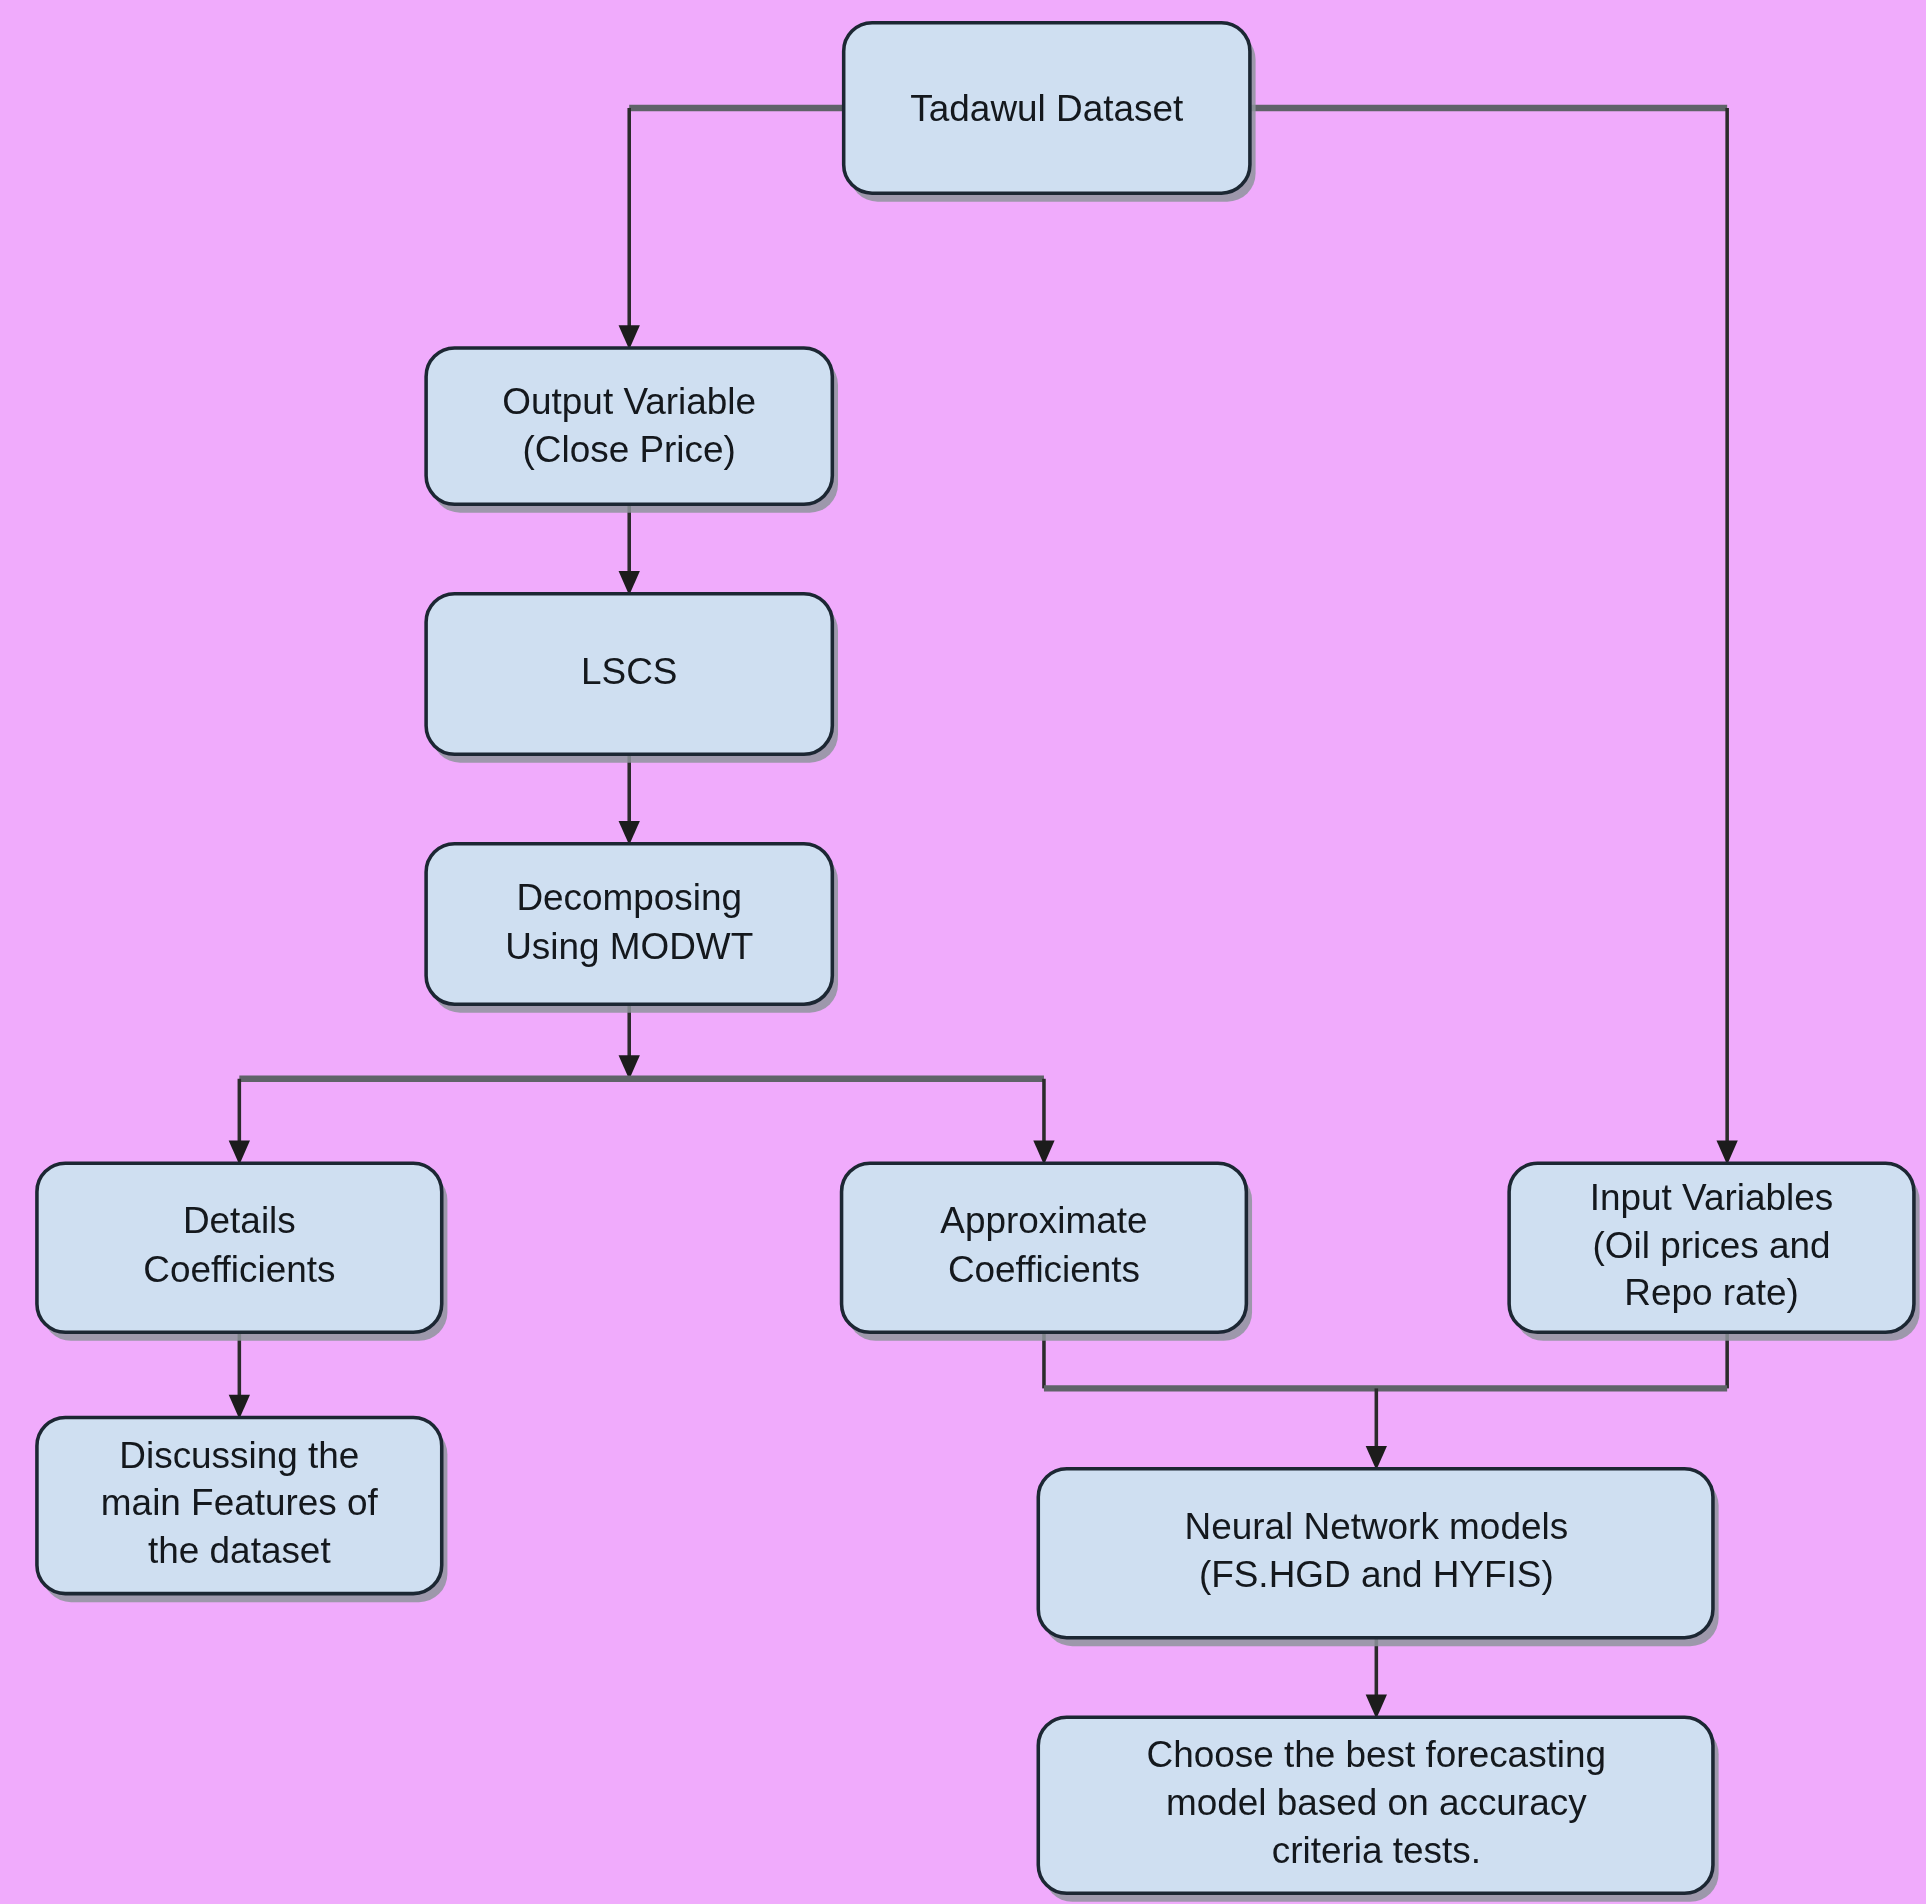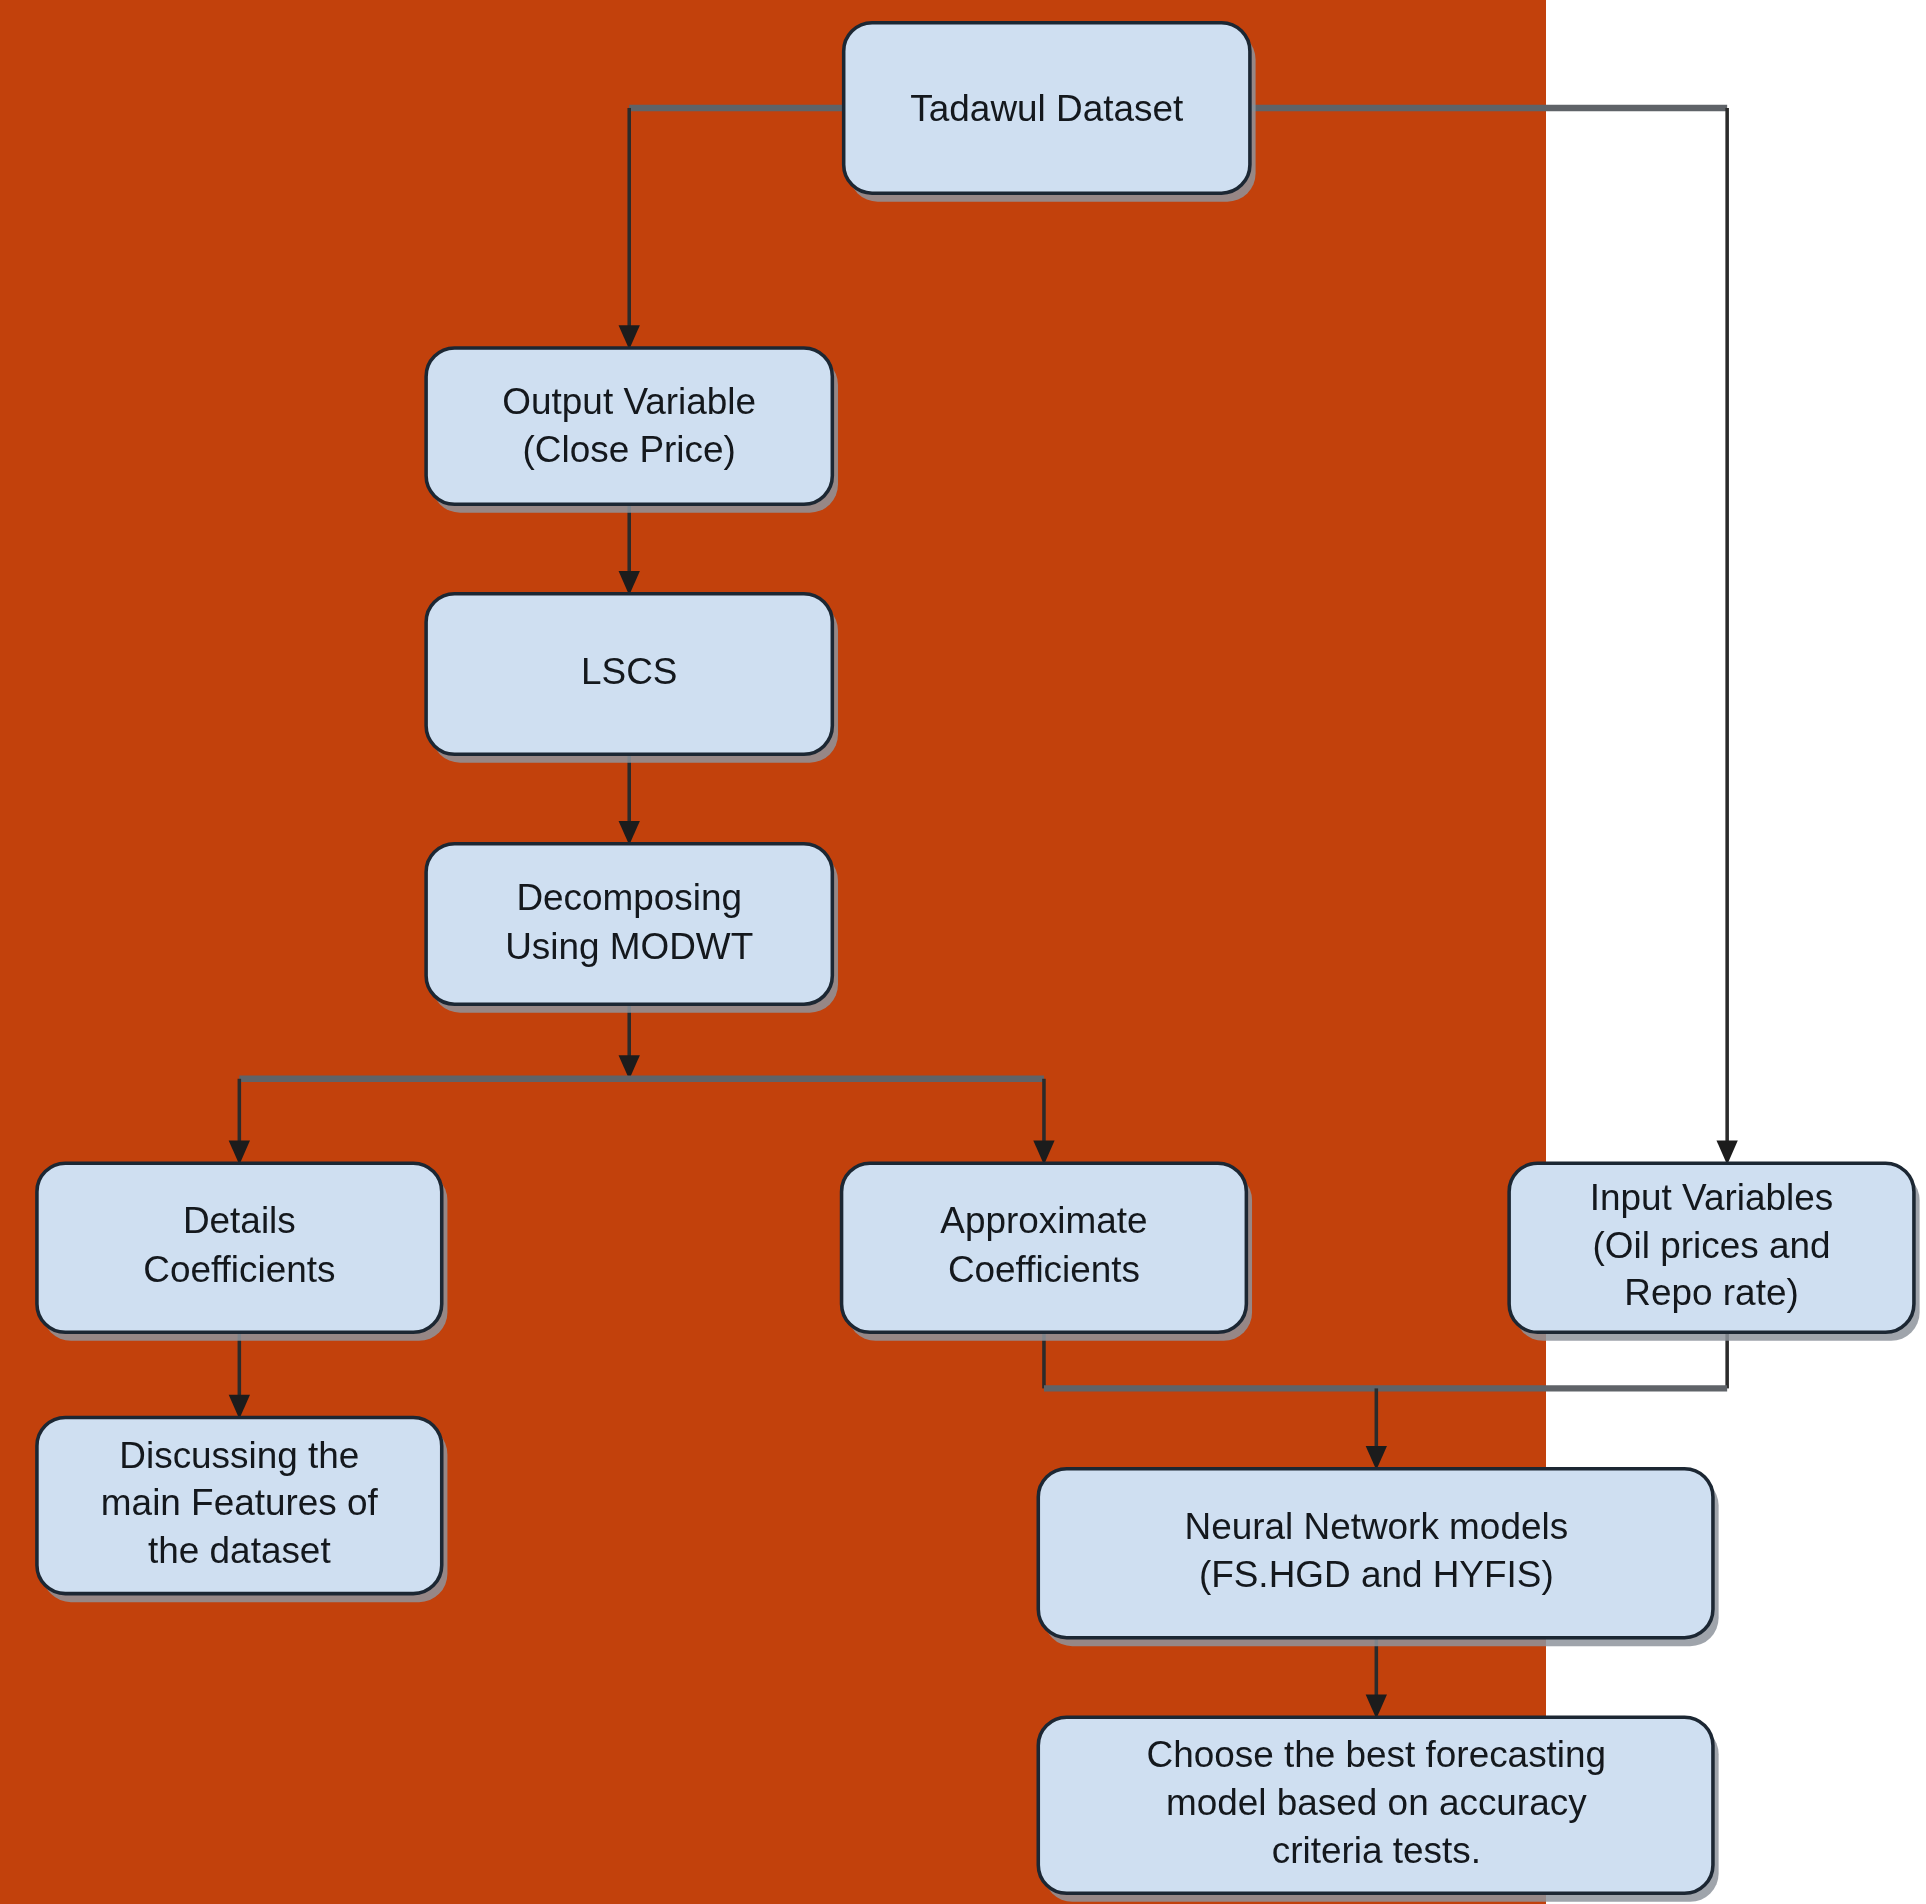--- a/index.html
+++ b/index.html
@@ -8,23 +8,23 @@
     background: #ffffff;
   }
   body {
     width: 1926px;
     height: 1904px;
     font-family: "Liberation Sans", sans-serif;
     overflow: hidden;
   }
   #flowchart-root {
     position: relative;
-    width: 1546px;
+    width: 1926px;
     height: 1904px;
-    background: #c2410c;
+    background: #f0abfc;
   }
   svg.flow-canvas {
     position: absolute;
     top: 0;
     left: 0;
     width: 1926px;
     height: 1904px;
     display: block;
   }
   .node-rect {

